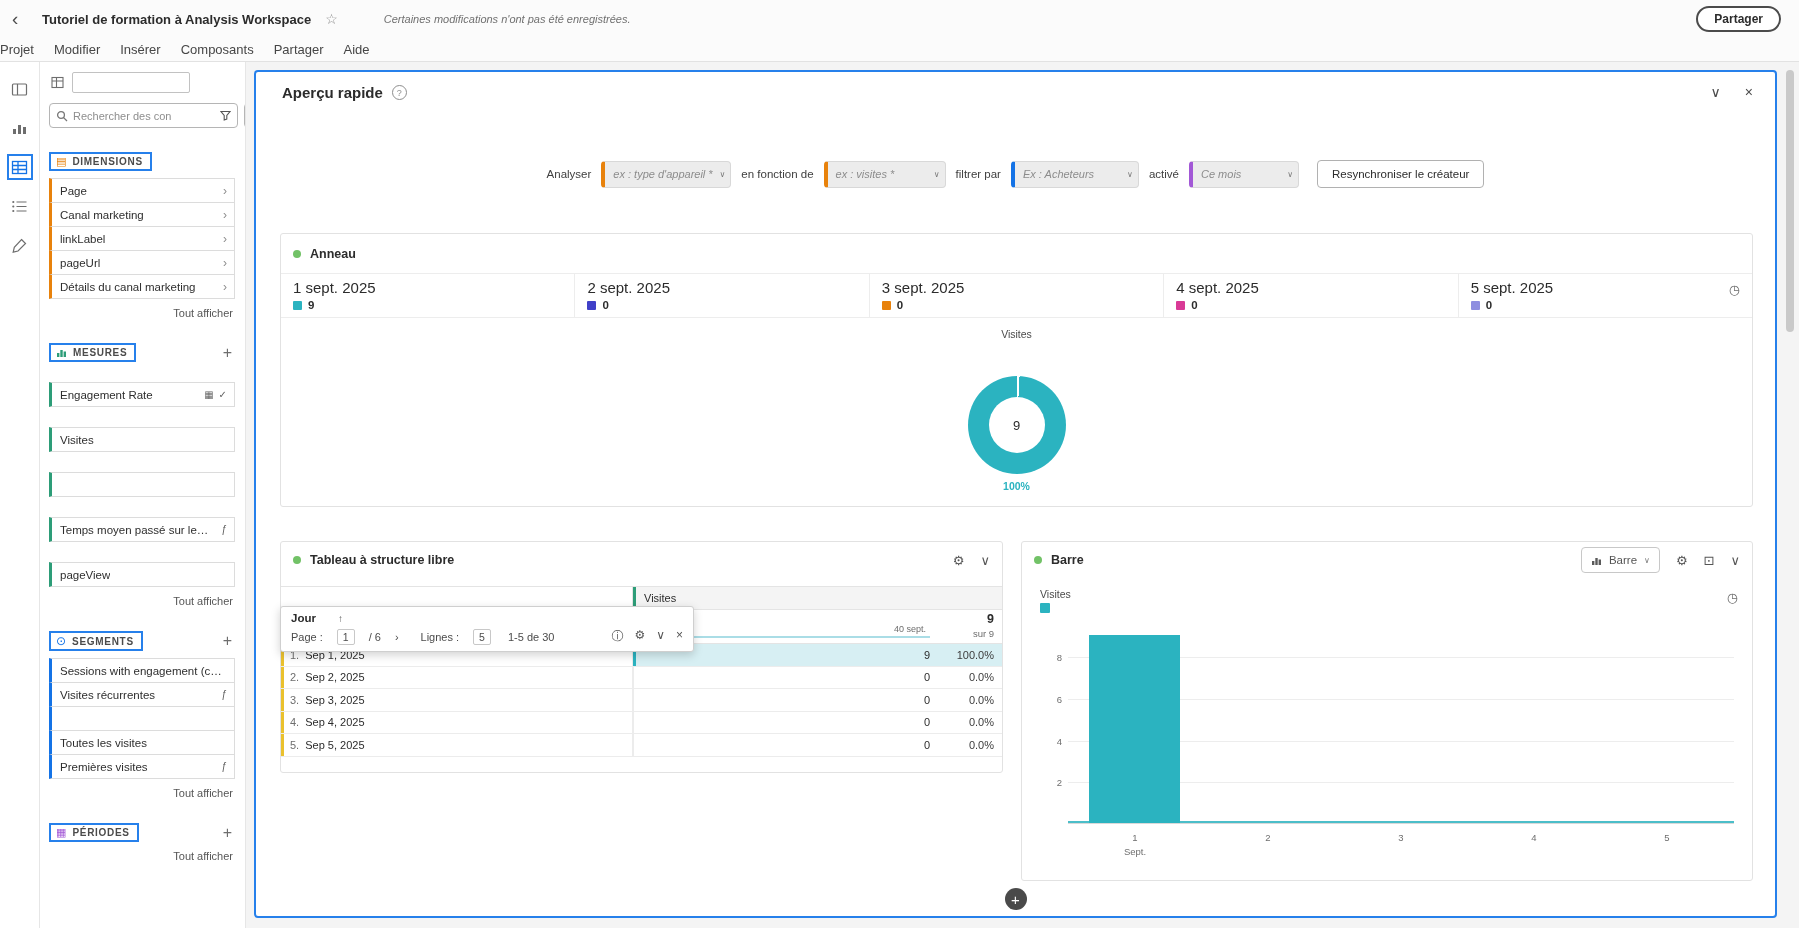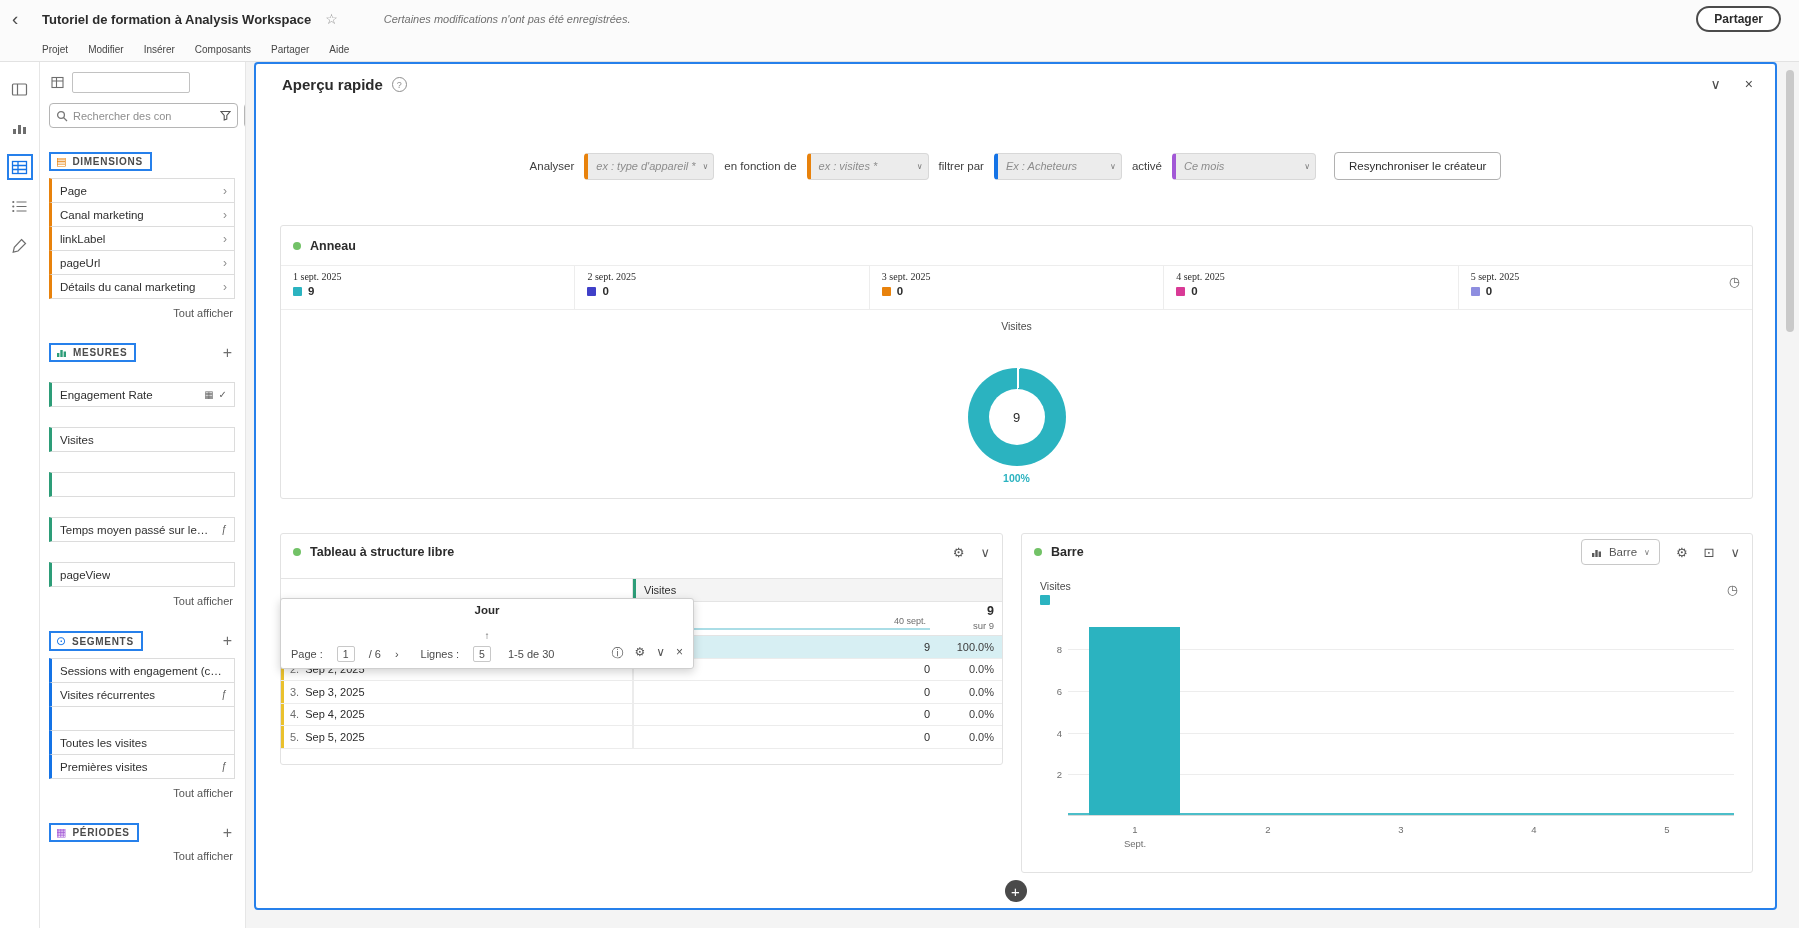--- a/index.html
+++ b/index.html
@@ -7,21 +7,21 @@
   .app { position:relative; width:1799px; height:928px; background:#fff; overflow:hidden; color:#2c2c2c; }
 
   
   .topbar { position:absolute; left:0; top:0; right:0; height:62px; background:#fbfbfb; border-bottom:1px solid #e2e2e2; z-index:20; }
   .tb-r1 { display:flex; align-items:center; height:38px; padding:0 18px 0 12px; }
   .back { font-size:19px; color:#4b4b4b; width:22px; cursor:pointer; }
   .tb-title { font-size:13px; font-weight:bold; color:#2c2c2c; margin-left:8px; }
   .star { font-size:14px; color:#8e8e8e; margin-left:14px; cursor:pointer; }
   .notice { font-size:11px; font-style:italic; color:#707070; margin-left:46px; }
   .share-btn { margin-left:auto; height:26px; padding:0 16px; border:2px solid #4b4b4b; border-radius:14px; background:#fff; font-size:12px; font-weight:bold; color:#2c2c2c; cursor:pointer; }
-  .tb-r2 { display:flex; align-items:center; gap:20px; height:23px; padding-left:42px; font-size:10px; color:#464646; }
+  .tb-r2 { display:flex; align-items:center; gap:20px; height:23px; font-size:13px; color:#464646; }
   .tb-r2 span { cursor:pointer; }
 
   
   .rail { position:absolute; left:0; top:62px; bottom:0; width:40px; background:#fff; border-right:1px solid #e6e6e6; display:flex; flex-direction:column; align-items:center; padding-top:14px; gap:13px; z-index:10; }
   .rail-item { width:26px; height:26px; display:flex; align-items:center; justify-content:center; cursor:pointer; }
   .rail-item.sel { border:2px solid #2680eb; }
 
   
   .sidebar { position:absolute; left:40px; top:62px; bottom:0; width:206px; background:#fff; border-right:1px solid #e6e6e6; padding:10px 10px 0 9px; overflow:hidden; z-index:10; }
   .mini-row { display:flex; align-items:center; gap:8px; margin:0 0 10px 2px; }
@@ -44,21 +44,21 @@
   .mini-ic { color:#5f5f5f; font-size:10px; margin-left:5px; }
   .dim { border-left-color:#e8820c; }
   .mes { border-left-color:#2d9d78;margin-top:20px; }
   .seg { border-left-color:#1473e6; }
   .per { border-left-color:#a258d6; }
   .show-all { display:block; text-align:right; font-size:11px; color:#565656; margin:8px 2px 0 0; cursor:pointer; }
 
   
   .main { position:absolute; left:246px; top:62px; right:0; bottom:0; background:#f4f4f4; }
   .scroll-thumb { position:absolute; right:5px; top:8px; width:8px; height:262px; border-radius:4px; background:#c9c9c9; cursor:pointer; }
-  .panel { position:absolute; left:8px; top:0; width:1523px; height:848px; background:#fff; border:2px solid #2680eb; border-radius:4px; }
+  .panel { position:absolute; left:8px; top:8px; width:1523px; height:848px; background:#fff; border:2px solid #2680eb; border-radius:4px; }
   .p-head { position:absolute; left:26px; top:12px; display:flex; align-items:center; gap:9px; }
   .p-title { font-size:15px; font-weight:bold; }
   .help-ic { width:15px; height:15px; border:1px solid #8e8e8e; border-radius:50%; color:#8e8e8e; font-size:9px; display:flex; align-items:center; justify-content:center; cursor:pointer; }
   .p-right { position:absolute; right:22px; top:12px; display:flex; gap:24px; color:#4b4b4b; font-size:14px; }
   .p-right span { cursor:pointer; }
 
   
   .builder { position:absolute; left:0; right:0; top:88px; display:flex; justify-content:center; align-items:center; gap:10px; }
   .b-label { font-size:11.5px; color:#404040; }
   .dd { position:relative; height:27px; display:flex; align-items:center; background:#ececec; border:1px solid #d8d8d8; border-left-width:4px; border-radius:4px; padding:0 18px 0 8px; cursor:pointer; }
@@ -74,21 +74,21 @@
   .card-title { font-size:12.5px; font-weight:bold; }
   .head-ics { margin-left:auto; display:flex; align-items:center; gap:16px; color:#555; font-size:13px; }
   .head-ics span { cursor:pointer; }
 
   
   .card-donut { left:24px; top:161px; width:1473px; height:274px; }
   .card-donut .card-head { border-bottom:1px solid #ededed; height:40px; }
   .leg-row { display:flex; border-bottom:1px solid #ededed; height:44px; }
   .leg-cell { flex:1; padding:5px 0 0 12px; border-left:1px solid #ededed; }
   .leg-cell:first-child { border-left:none; }
-  .leg-date { font-size:10px; color:#2c2c2c;font-family:Liberation Serif, serif; }
+  .leg-date { font-size:15px; color:#2c2c2c; }
   .leg-val { display:flex; align-items:center; gap:6px; margin-top:3px; }
   .leg-sw { width:9px; height:9px; border-radius:1px; flex:none; }
   .leg-num { font-size:11.5px; font-weight:bold; }
   .donut-metric { position:absolute; left:0; right:0; top:94px; text-align:center; font-size:10.5px; color:#4b4b4b; }
   .donut { position:absolute; left:calc(50% - 49px); top:142px; width:98px; height:98px; border-radius:50%; background:conic-gradient(#ffffff 0deg 3deg, #2bb3c0 3deg 360deg); }
   .donut-hole { position:absolute; inset:21px; background:#fff; border-radius:50%; display:flex; align-items:center; justify-content:center; font-size:13px; color:#2c2c2c; }
   .donut-pct { position:absolute; left:0; right:0; top:246px; text-align:center; font-size:10.5px; font-weight:bold; color:#2bb3c0; }
   .donut-info { position:absolute; right:12px; top:48px; font-size:13px; color:#6e6e6e; cursor:pointer; }
 
   
@@ -105,21 +105,21 @@
   .tot-val { position:absolute; right:8px; top:2px; font-size:12.5px; font-weight:bold; }
   .tot-sub { position:absolute; right:8px; top:18px; font-size:9.5px; color:#6e6e6e; }
   .fft-row { display:flex; height:22.5px; border-bottom:1px solid #ececec; }
   .fft-rowdim { width:352px; display:flex; align-items:center; gap:6px; border-left:3px solid #eac12e; border-right:1px solid #ececec; padding-left:6px; cursor:pointer; }
   .row-num { color:#6e6e6e; }
   .fft-rowval { flex:1; display:flex; align-items:center; justify-content:flex-end; border-left:1px solid #ececec; }
   .fft-rowval .v { margin-right:16px; }
   .fft-rowval .p { width:48px; text-align:right; margin-right:8px; color:#3c3c3c; }
   .fft-row.hl .fft-rowval { background:#d7eff3; border-left:3px solid #2bb3c0; }
   .popover { position:absolute; left:-1px; top:20px; width:414px; background:#fff; border:1px solid #cfcfcf; border-radius:3px; box-shadow:0 3px 10px rgba(0,0,0,.18); z-index:6; padding:5px 10px 6px; }
-  .pop-dim { font-size:11.5px; font-weight:bold; display:flex; align-items:center; gap:14px;flex-direction:column; }
+  .pop-dim { font-size:11.5px; font-weight:bold; display:flex; align-items:center; gap:22px; }
   .pop-dim .arr { font-size:10px; color:#555; font-weight:normal; }
   .pop-line { display:flex; align-items:center; gap:14px; margin-top:4px; font-size:11px; color:#4b4b4b; }
   .chip { border:1px solid #c8c8c8; border-radius:2px; padding:0 5px; height:16px; line-height:15px; font-size:10.5px; background:#fff; cursor:pointer; }
   .pop-ics { margin-left:auto; display:flex; gap:11px; font-size:12px; color:#555; }
   .pop-ics span { cursor:pointer; }
 
   
   .card-bar { left:765px; top:469px; width:732px; height:340px; }
   .viz-select { display:flex; align-items:center; gap:7px; border:1px solid #c8c8c8; border-radius:4px; height:26px; padding:0 9px; font-size:11.5px; background:#fff; cursor:pointer; }
   .bar-leg-lbl { position:absolute; left:18px; top:46px; font-size:10.5px; color:#4b4b4b; }
@@ -357,21 +357,21 @@
         <div class="dd dd-orange" style="width:122px">
           <span class="ph">ex : visites *</span>
           <span class="dd-chev">∨</span>
         </div>
         <span class="b-label">filtrer par</span>
         <div class="dd dd-blue" style="width:128px">
           <span class="ph">Ex : Acheteurs</span>
           <span class="dd-chev">∨</span>
         </div>
         <span class="b-label">activé</span>
-        <div class="dd dd-purple" style="width:144px">
+        <div class="dd dd-purple" style="width:110px">
           <span class="ph">Ce mois</span>
           <span class="dd-chev">∨</span>
         </div>
         <button class="resync-btn">Resynchroniser le créateur</button>
       </div>
 
       <div class="card card-donut">
         <div class="card-head">
           <span class="dot"></span>
           <span class="card-title">Anneau</span>

